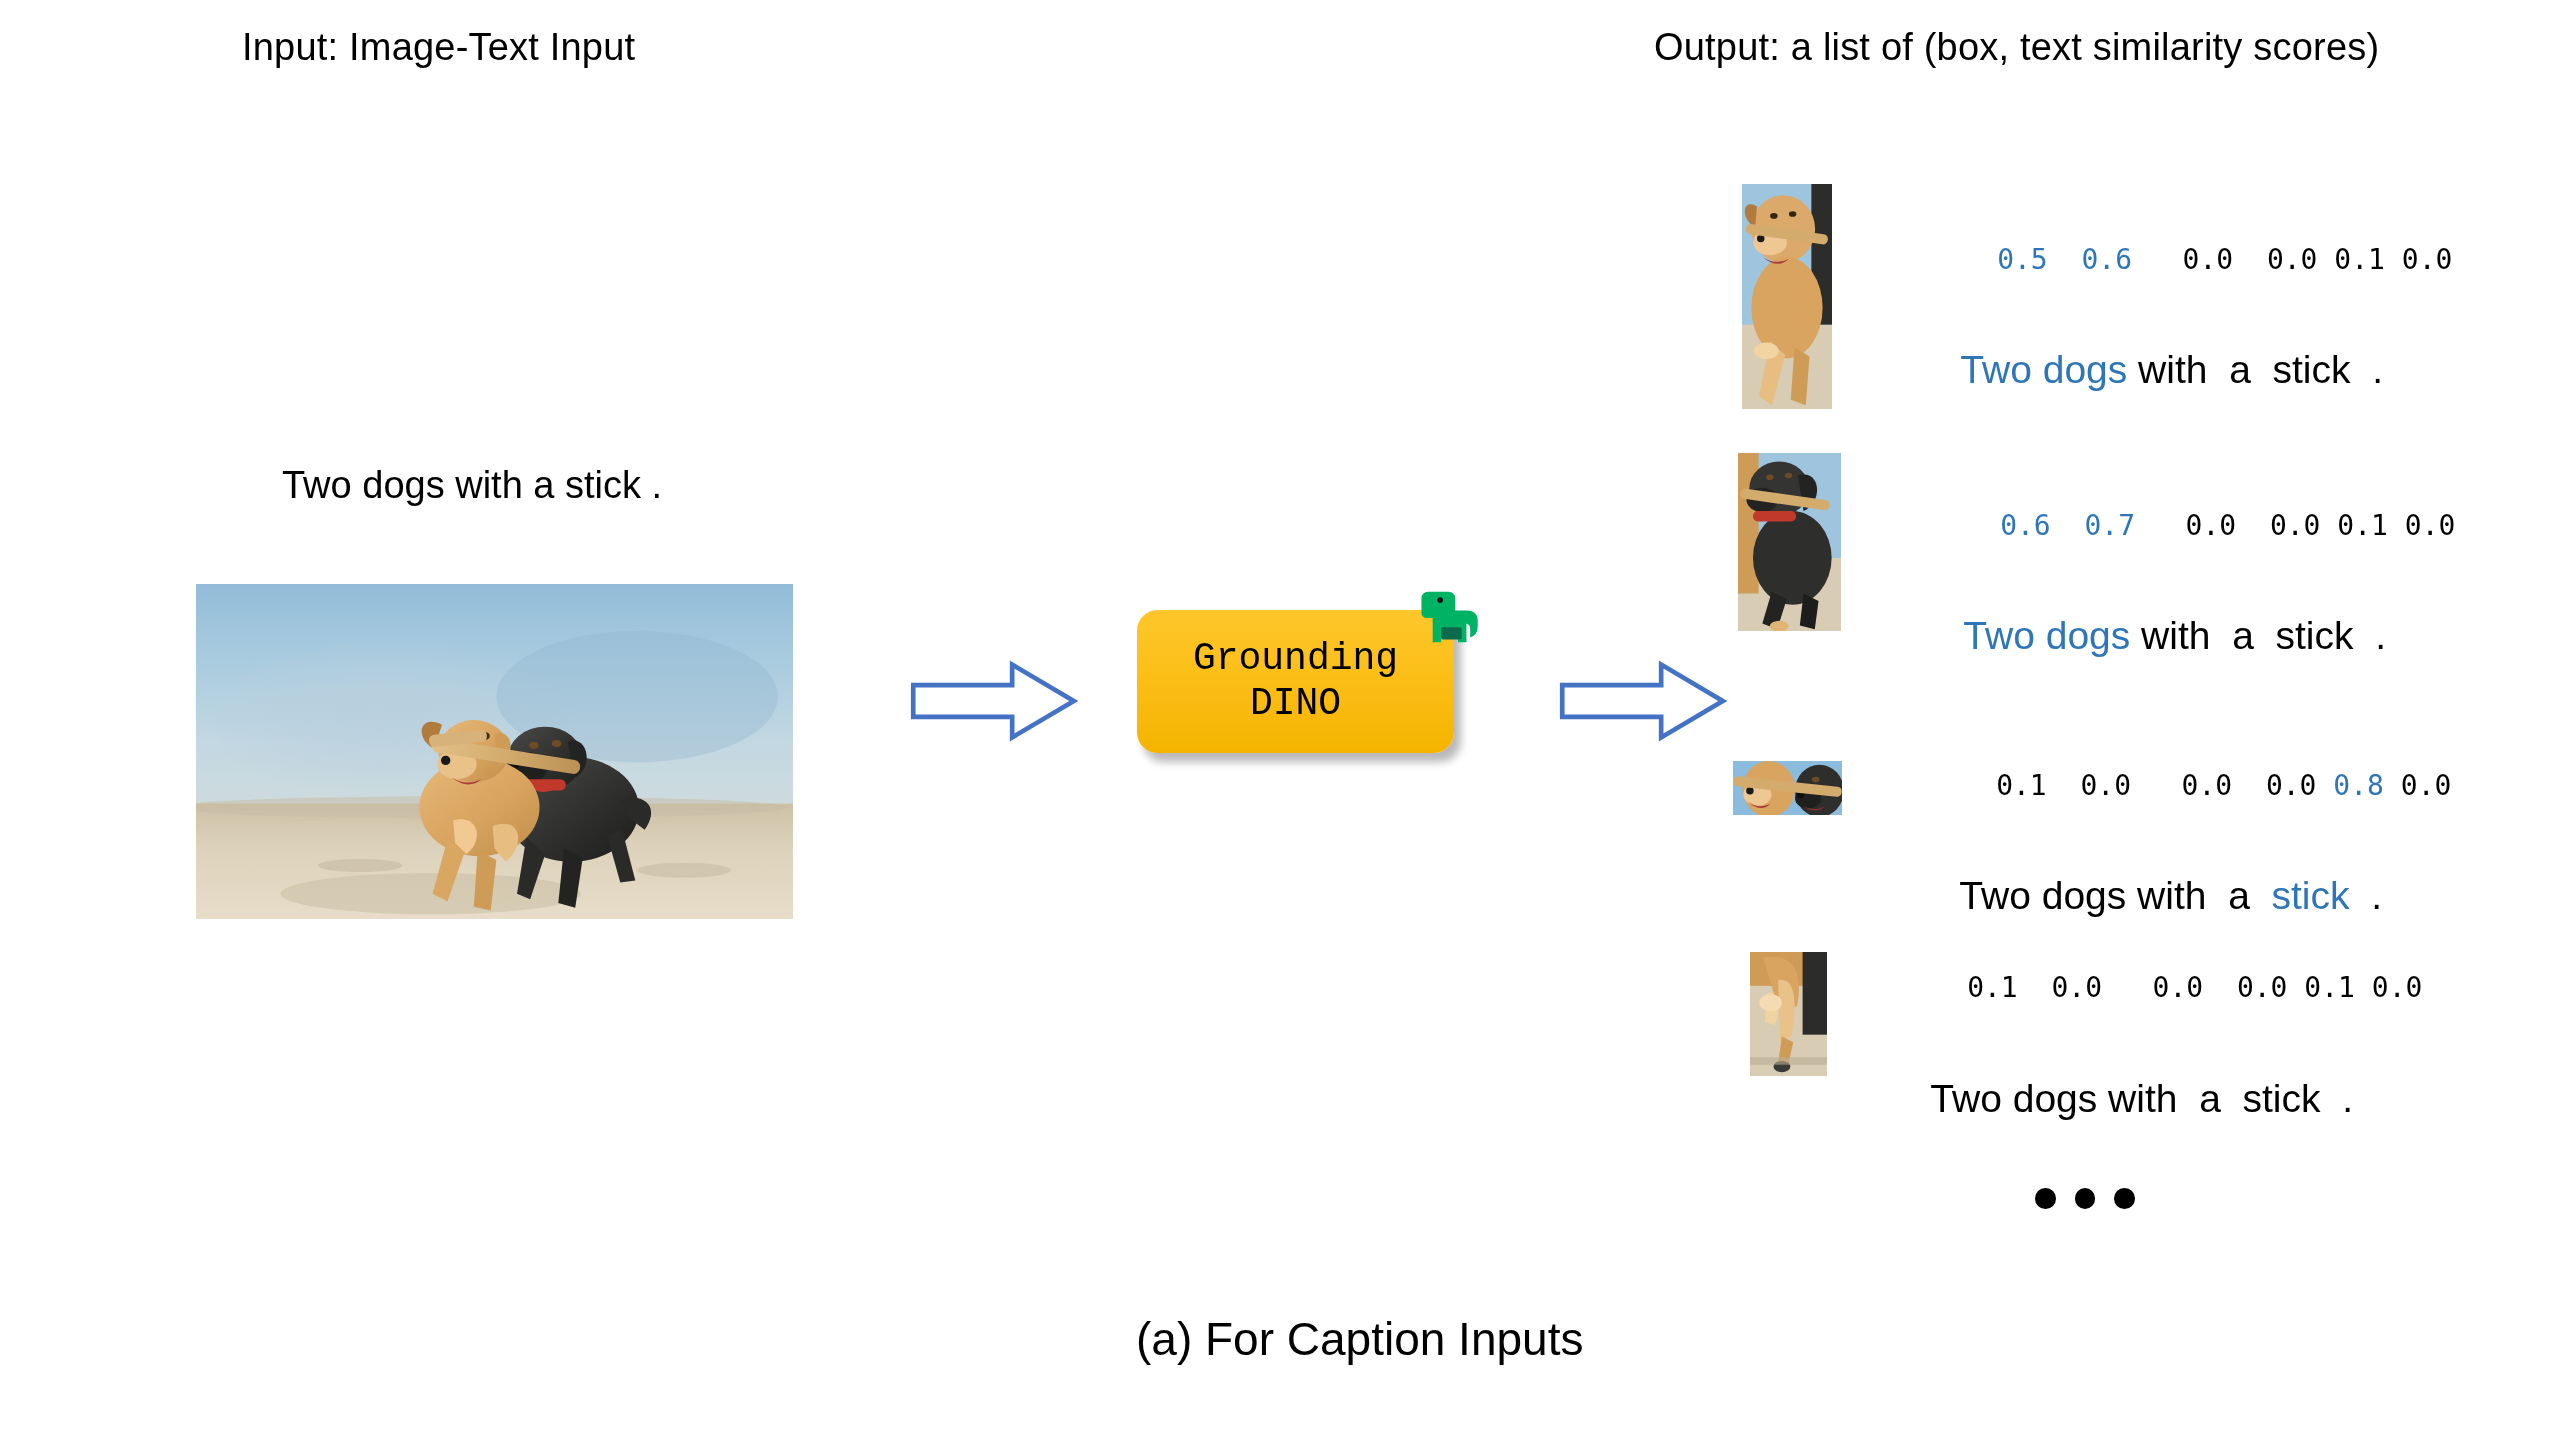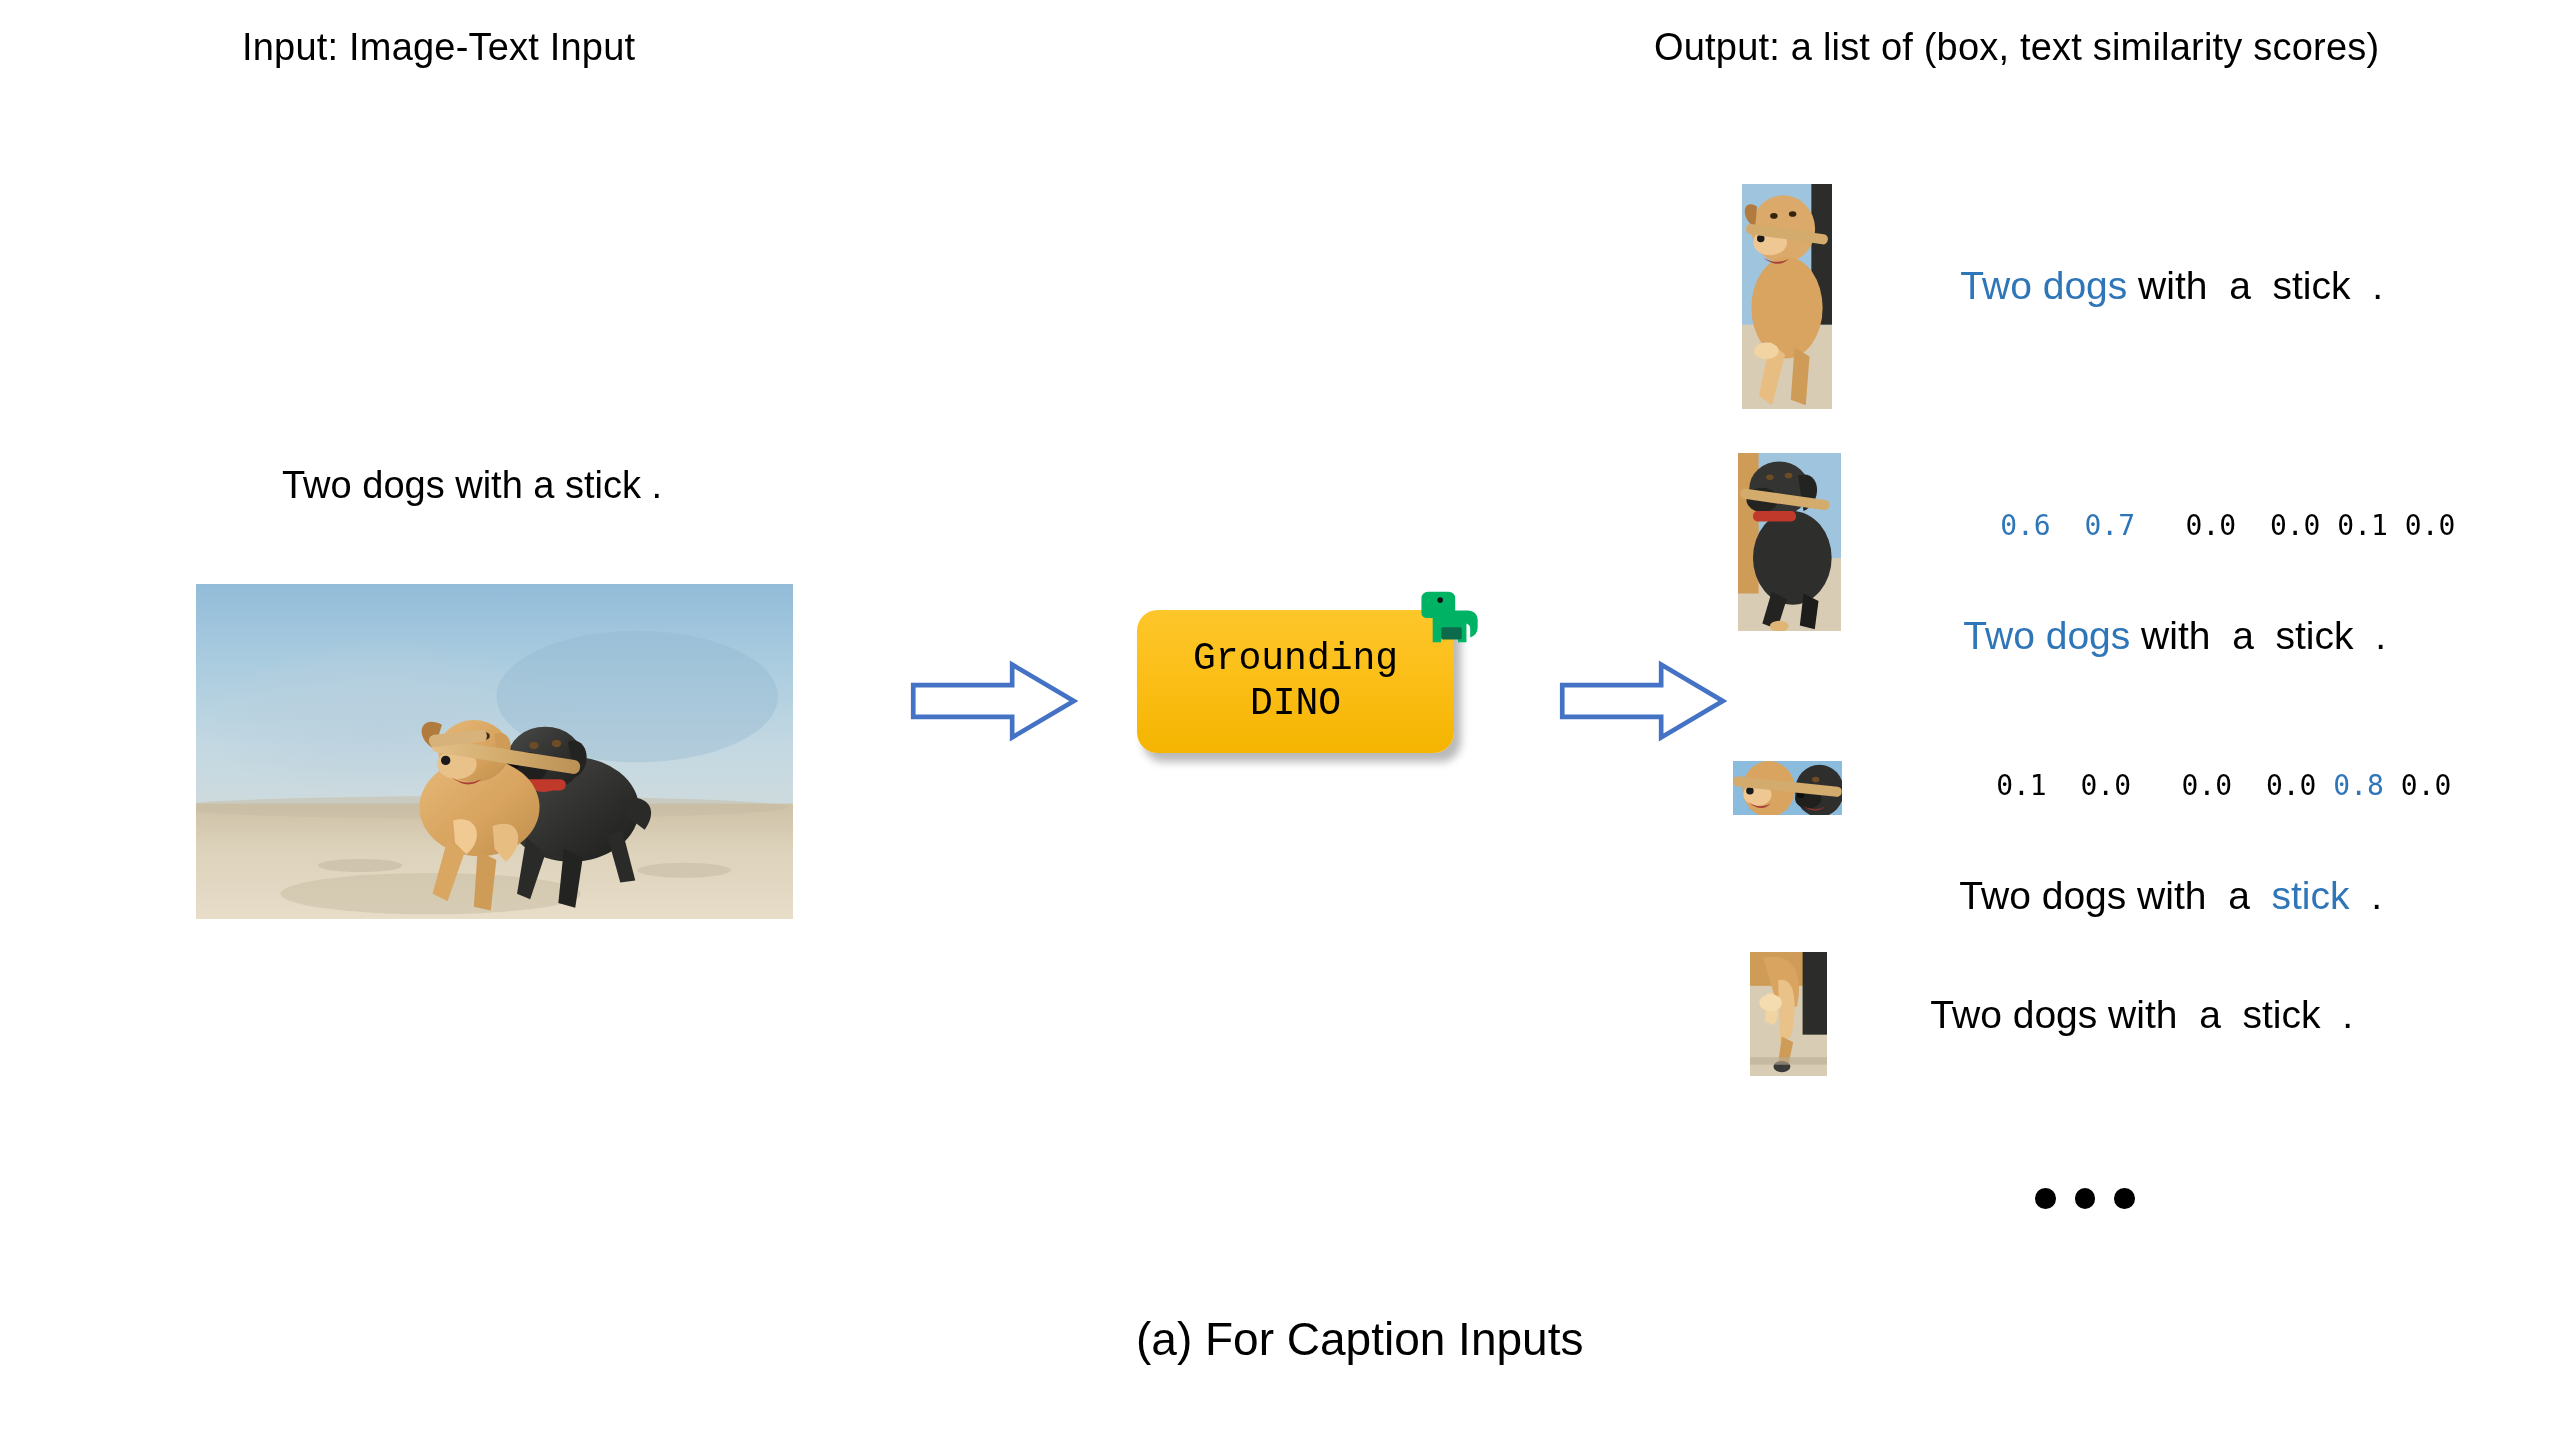--- a/index.html
+++ b/index.html
@@ -191,20 +191,23 @@
       <path d="M16 24 C0 14 -2 38 14 46 Z" fill="#b07b3d"></path>
       <ellipse cx="48" cy="132" rx="38" ry="54" fill="#d8a45f"></ellipse>
       <path d="M30 168 L18 226 L32 236 L46 182 Z" fill="#e8bd81"></path>
       <path d="M56 174 L52 230 L68 236 L72 184 Z" fill="#cf9c57"></path>
       <ellipse cx="26" cy="178" rx="13" ry="9" fill="#f2d3a2"></ellipse>
       <rect x="4" y="48" width="88" height="11" rx="5" fill="#d2ab6d" transform="rotate(8 48 53)"></rect>
       <path d="M22 78 q14 9 28 2 q-12 11 -28 -2Z" fill="#a83f3a"></path>
     </svg>
   </div>
   <div class="row-text" style="margin-left:64px;margin-top:34px;">
+    <div class="score-line">
+      <span class="blue">0.5</span><span>  </span><span class="blue">0.6</span><span>   </span><span class="blk">0.0</span><span>  </span><span class="blk">0.0</span><span> </span><span class="blk">0.1</span><span> </span><span class="blk">0.0</span>
+    </div>
     <div class="word-line" style="margin-top:9.4px;">
       <span class="blue">Two</span><span> </span><span class="blue">dogs</span><span> </span><span class="blk">with</span><span>  </span><span class="blk">a</span><span>  </span><span class="blk">stick</span><span>  </span><span class="blk">.</span>
     </div>
   </div>
 </div>
 
 <div class="out-row" id="row-2">
   <div class="thumb" style="width:103px;height:178px;">
     <svg width="103" height="178" viewBox="0 0 110 190" preserveAspectRatio="none">
       <rect width="110" height="190" fill="#9fc4de"></rect>
@@ -269,20 +272,23 @@
       <path d="M14 6 C44 0 58 20 50 58 L30 60 Z" fill="#d8a45f"></path>
       <path d="M30 30 C46 26 52 48 44 90 L32 96 Z" fill="#e9c28a"></path>
       <path d="M18 44 C30 40 34 60 26 78 L16 74 Z" fill="#f2d3a2"></path>
       <ellipse cx="22" cy="54" rx="12" ry="9" fill="#f5dcb0"></ellipse>
       <path d="M34 90 L30 118 L40 124 L46 96 Z" fill="#cf9c57"></path>
       <ellipse cx="34" cy="122" rx="9" ry="6" fill="#3a3a38"></ellipse>
       <rect x="0" y="112" width="82" height="8" fill="#b9ae95" opacity=".6"></rect>
     </svg>
   </div>
   <div class="row-text" style="margin-left:39px;margin-top:-5.6px;">
+    <div class="score-line">
+      <span class="blk">0.1</span><span>  </span><span class="blk">0.0</span><span>   </span><span class="blk">0.0</span><span>  </span><span class="blk">0.0</span><span> </span><span class="blk">0.1</span><span> </span><span class="blk">0.0</span>
+    </div>
     <div class="word-line" style="margin-top:9.4px;">
       <span class="blk">Two</span><span> </span><span class="blk">dogs</span><span> </span><span class="blk">with</span><span>  </span><span class="blk">a</span><span>  </span><span class="blk">stick</span><span>  </span><span class="blk">.</span>
     </div>
   </div>
 </div>
 
 <div class="abs" id="ellipsis">
   <span></span>
   <span></span>
   <span></span>

